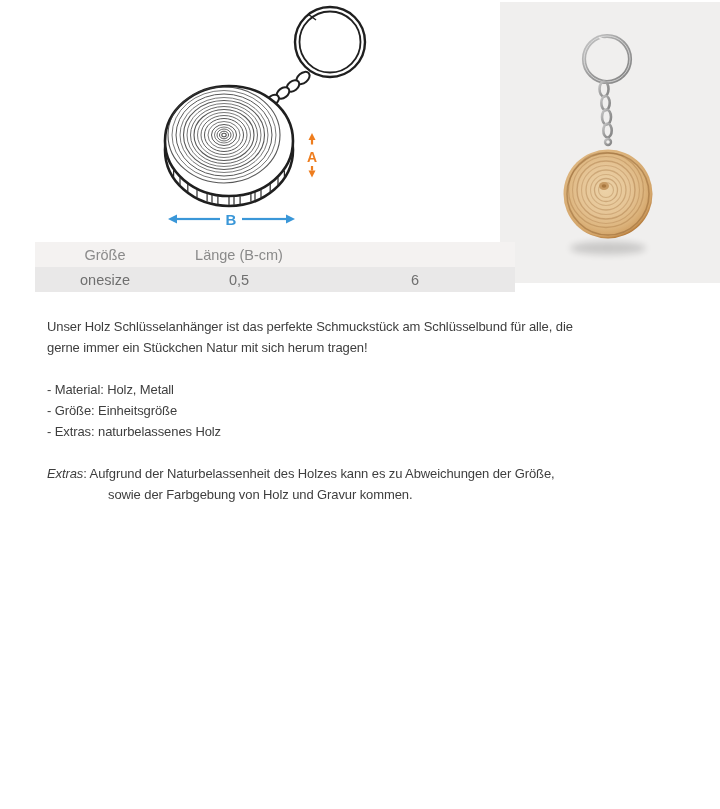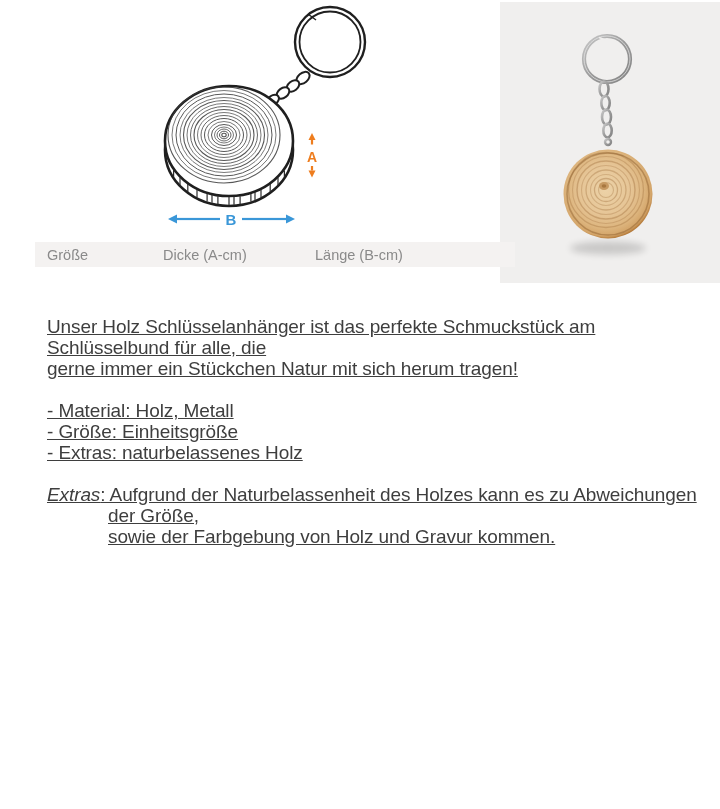--- a/index.html
+++ b/index.html
@@ -6,30 +6,30 @@
   .page{position:relative;width:720px;height:809px;background:#ffffff;overflow:hidden;
         font-family:"Liberation Sans",sans-serif;}
 
   
   .diagram{position:absolute;left:158px;top:5px;width:224px;height:232px;}
 
   
   .photo{position:absolute;left:500px;top:2px;width:220px;height:281px;}
 
   
-  .size-table{position:absolute;left:35px;top:242px;width:480px;font-size:14.5px;}
+  .size-table{position:absolute;left:35px;top:242px;width:480px;font-size:14.5px;text-align:center;}
   .size-table .row{display:grid;grid-template-columns:128px 152px 1fr;height:25px;
                    align-items:center;}
   .size-table .row.head{background:#f4f2f1;color:#8a8a8a;}
   .size-table .row.data{background:#e9e8e8;color:#6f6f6f;}
   .size-table .cell:first-child{padding-left:12px;}
 
   
   .description{position:absolute;left:47px;top:316px;width:670px;
-               font-size:19px;line-height:21px;color:#3e3e3e;letter-spacing:-0.1px;text-decoration:underline;}
+               font-size:13px;line-height:21px;color:#3e3e3e;letter-spacing:-0.1px;}
   .description p{margin:0 0 21px 0;white-space:pre-line;}
   .description .bullets div{line-height:21px;}
   .description .bullets{margin:0 0 21px 0;}
   .description p.note{padding-left:61px;text-indent:-61px;margin-bottom:0;}
   .description em{font-style:italic;}
 
   .dimA{fill:#ee7d1e;}
   .dimB{fill:#3a97d8;}
 </style>
 </head>
@@ -164,22 +164,26 @@
       </g>
       <ellipse cx="104" cy="184" rx="5" ry="4" fill="#c79a62"></ellipse>
       <ellipse cx="104" cy="184" rx="2.3" ry="1.8" fill="#a87840"></ellipse>
       <circle cx="108" cy="192" r="41" fill="none" stroke="#8a5a2b" stroke-width="1.6" opacity="0.45"></circle>
     </g>
   </svg>
 
   <div class="size-table">
     <div class="row head">
       <div class="cell">Größe</div>
-      <div class="cell">Dicke (A-cm)</div>
       <div class="cell">Länge (B-cm)</div>
+    </div>
+    <div class="row data">
+      <div class="cell">onesize</div>
+      <div class="cell">0,5</div>
+      <div class="cell">6</div>
     </div>
   </div>
 
   <div class="description">
     <p>Unser Holz Schlüsselanhänger ist das perfekte Schmuckstück am Schlüsselbund für alle, die
 gerne immer ein Stückchen Natur mit sich herum tragen!</p>
     <div class="bullets">
       <div>- Material: Holz, Metall</div>
       <div>- Größe: Einheitsgröße</div>
       <div>- Extras: naturbelassenes Holz</div>

